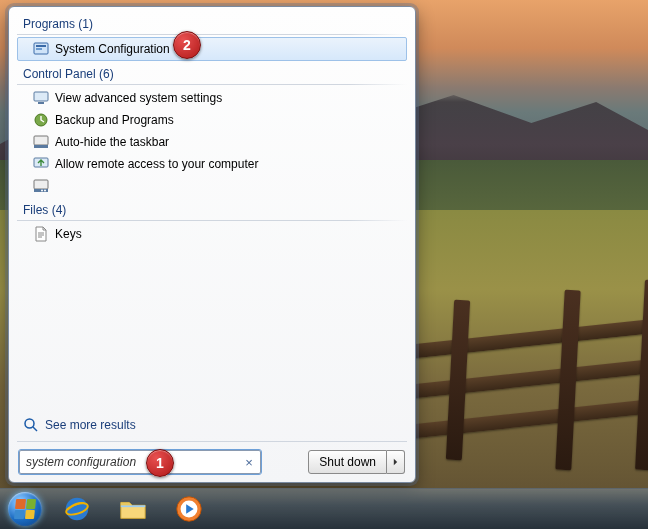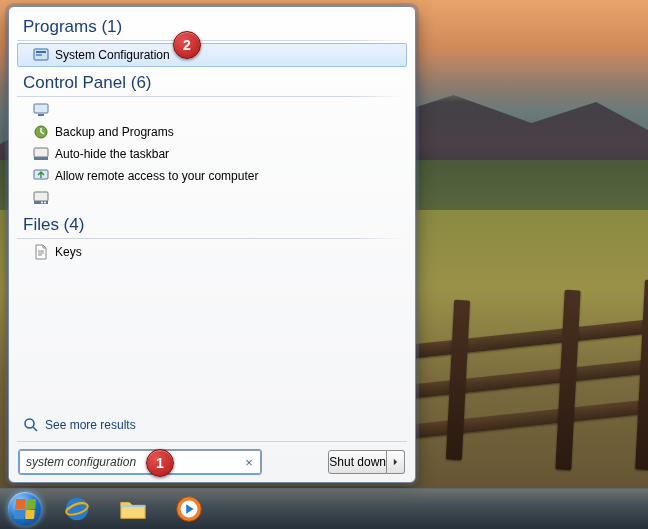--- a/index.html
+++ b/index.html
@@ -19,21 +19,21 @@
   .fence-rail{position:absolute;left:410px;right:-40px;height:14px;background:linear-gradient(#5a4028,#3a2818);border-radius:3px;transform:rotate(-6deg);box-shadow:0 1px 2px rgba(0,0,0,.4);}
   .fence-post{position:absolute;width:16px;background:linear-gradient(#4a3020,#2a1a10);border-radius:2px;transform:rotate(3deg);box-shadow:0 1px 2px rgba(0,0,0,.4);}
 
   
   .start-panel{position:absolute;left:8px;top:6px;width:408px;height:477px;
     background:linear-gradient(to bottom,#fefefe,#f4f5f7);
     border:1px solid #7a8aa0;border-radius:6px;
     box-shadow:0 0 0 3px rgba(90,110,140,.35),0 6px 18px rgba(0,0,0,.45);
     display:flex;flex-direction:column;box-sizing:border-box;}
   .results{flex:1;overflow:hidden;padding:4px 0 0 0;}
-  .group-header{color:#1a3e7a;padding:6px 12px 2px 14px;font-size:17px;}
+  .group-header{color:#1a3e7a;padding:6px 12px 2px 14px;font-size:12px;}
   .group-rule{height:1px;background:linear-gradient(to right,#d0d6df 0,#d0d6df 85%,transparent);margin:1px 8px 2px 8px;}
   .item{display:flex;align-items:center;gap:6px;height:22px;padding:0 10px 0 24px;cursor:default;}
   .item.selected{background:linear-gradient(to bottom,#eaf3fc,#d6e8fb);border:1px solid #9dc1e8;border-radius:2px;margin:0 8px;padding-left:15px;height:22px;}
   .item .lbl{white-space:nowrap;}
   .ic{width:16px;height:16px;flex:none;display:flex;align-items:center;justify-content:center;}
 
   .more-row{display:flex;align-items:center;gap:6px;padding:0 0 8px 14px;color:#1a3e7a;cursor:pointer;}
   .more-row .mag{width:16px;height:16px;}
 
   .divider{height:1px;background:#d0d6df;margin:0 8px;}
@@ -41,21 +41,21 @@
   .bottom-bar{display:flex;align-items:center;gap:10px;padding:8px 10px;}
   .search-wrap{position:relative;flex:none;width:242px;}
   .search-input{width:100%;height:24px;box-sizing:border-box;border:1px solid #8a9ab0;border-radius:2px;
     padding:0 26px 0 6px;font-family:inherit;font-size:12px;font-style:italic;color:#333;background:#fff;
     outline:1px solid #6ea0d8;outline-offset:0;}
   .clear-btn{position:absolute;right:4px;top:4px;width:16px;height:16px;color:#4a6a9a;cursor:pointer;
     display:flex;align-items:center;justify-content:center;font-size:13px;}
   .shut-wrap{margin-left:auto;display:flex;}
   .btn{height:24px;border:1px solid #8a8a8a;background:linear-gradient(#fefefe,#e2e2e2);
     font-family:inherit;font-size:12px;display:flex;align-items:center;justify-content:center;cursor:pointer;}
-  .btn.main{border-radius:3px 0 0 3px;padding:0 0;}
+  .btn.main{border-radius:3px 0 0 3px;padding:0 10px;}
   .btn.arrow{border-left:none;border-radius:0 3px 3px 0;width:18px;}
   .btn.arrow svg{width:6px;height:8px;}
 
   
   .badge{position:absolute;width:26px;height:26px;border-radius:50%;
     background:radial-gradient(circle at 35% 30%,#e85050,#b01818);color:#fff;font-weight:bold;
     display:flex;align-items:center;justify-content:center;font-size:14px;
     box-shadow:0 1px 3px rgba(0,0,0,.5),inset 0 1px 1px rgba(255,255,255,.4);
     border:1px solid #7a0a0a;}
 
@@ -108,20 +108,21 @@
     <div class="group-header">Control Panel (6)</div>
     <div class="group-rule"></div>
 
     <div class="item">
       <span class="ic">
           <svg viewBox="0 0 16 16">
             <rect x="1" y="2" width="14" height="9" rx="1" fill="#dceaf7" stroke="#5a7aa0"></rect>
             <rect x="5" y="12" width="6" height="2" fill="#5a7aa0"></rect>
           </svg>
         </span>
+      <span class="lbl">View advanced system settings</span>
     </div>
     <div class="item">
       <span class="ic">
           <svg viewBox="0 0 16 16">
             <circle cx="8" cy="8" r="6" fill="#7aa84a" stroke="#4a7820"></circle>
             <path d="M8 4v4l3 2" stroke="#fff" fill="none" stroke-width="1.4"></path>
           </svg>
         </span>
       <span class="lbl">Backup and Programs</span>
     </div>

